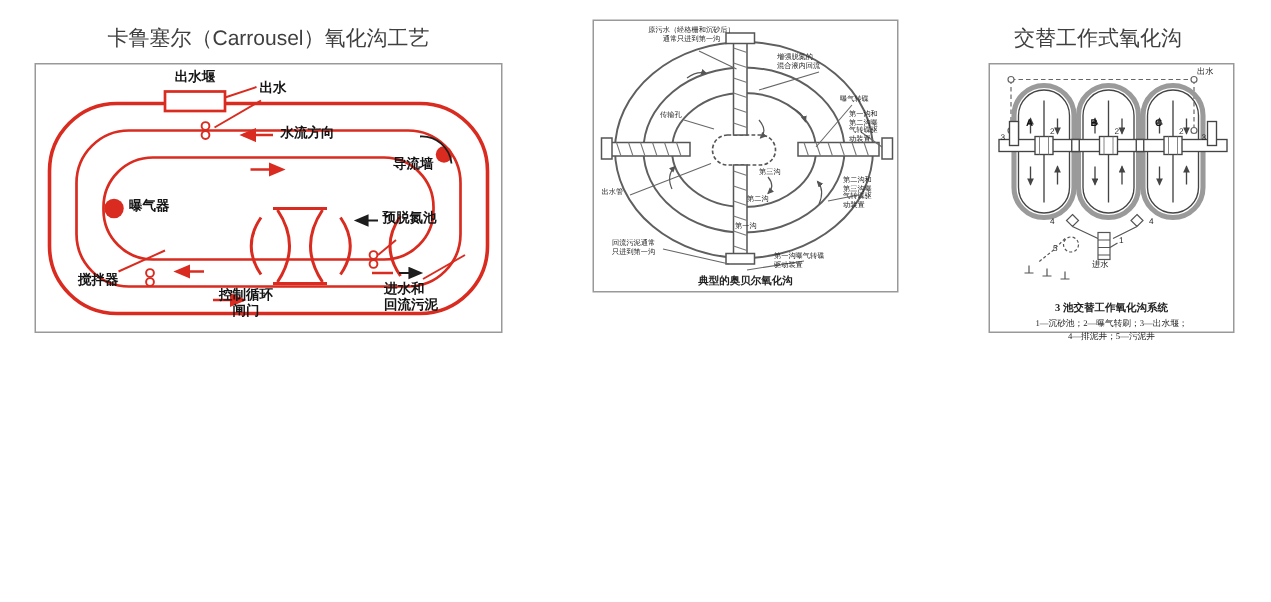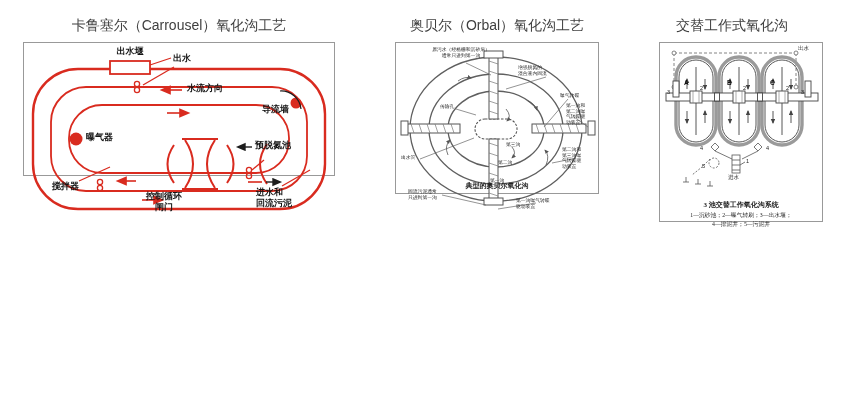--- a/index.html
+++ b/index.html
@@ -10,22 +10,22 @@
   .panel { position:absolute; top:13px; }
   #panel-carrousel   { left:23px;  width:312px; }
   #panel-orbal       { left:395px; width:204px; }
   #panel-alternating { left:659px; width:146px; }
 
   .panel-title { height:24px; line-height:24px; text-align:center;
                  font-size:14px; font-weight:400; color:#3f3f3f; margin-bottom:5px;
                  white-space:nowrap; }
 
   .fig { position:relative; background:#fff; border:1px solid #999; }
-  #fig-carrousel   { width:312px; height:134px; }
-  #fig-orbal       { width:204px; height:152px; }
+  #fig-carrousel   { width:312px; height:180px; }
+  #fig-orbal       { width:204px; height:182px; }
   #fig-alternating { width:164px; height:180px; }
   .fig > svg { position:absolute; left:0; top:0; }
 
   .lbl { position:absolute; white-space:pre-line; line-height:1.2; color:#111; }
   .lbl-red-fig { font-size:9px; font-weight:700; color:#141414; }
   .lbl-tiny { font-size:4.8px; color:#222; line-height:1.15; }
   .lbl-small { font-size:5.5px; color:#222; }
   .fig-caption { position:absolute; left:0; width:100%; text-align:center;
                  font-family:"Liberation Serif","DejaVu Serif",serif; font-weight:700;margin-top:15px; }
 
@@ -115,21 +115,20 @@
       <span class="lbl lbl-red-fig" style="left:231px; top:97px;">预脱氮池</span>
       <span class="lbl lbl-red-fig" style="left:28px; top:138px;">搅拌器</span>
       <span class="lbl lbl-red-fig" style="left:116px; top:148px; width:48px; text-align:center;">控制循环
 闸门</span>
       <span class="lbl lbl-red-fig" style="left:232px; top:144px; width:46px; text-align:left;">进水和
 回流污泥</span>
     </div>
   </section>
 
   <section class="panel" id="panel-orbal">
-    <div class="panel-title">奥贝尔（Orbal）氧化沟工艺</div>
     <div class="fig" id="fig-orbal">
       <svg width="204" height="182" viewBox="0 0 204 182">
         <defs>
           <marker id="o-ag" markerWidth="7" markerHeight="7" refX="4.5" refY="2.5" orient="auto">
               <path d="M0,0 L5.5,2.5 L0,5 Z" fill="#555"></path>
             </marker>
         </defs>
 
         <g fill="none" stroke="#5f5f5f" stroke-width="1.3">
           <ellipse cx="100" cy="86" rx="86" ry="72"></ellipse>

